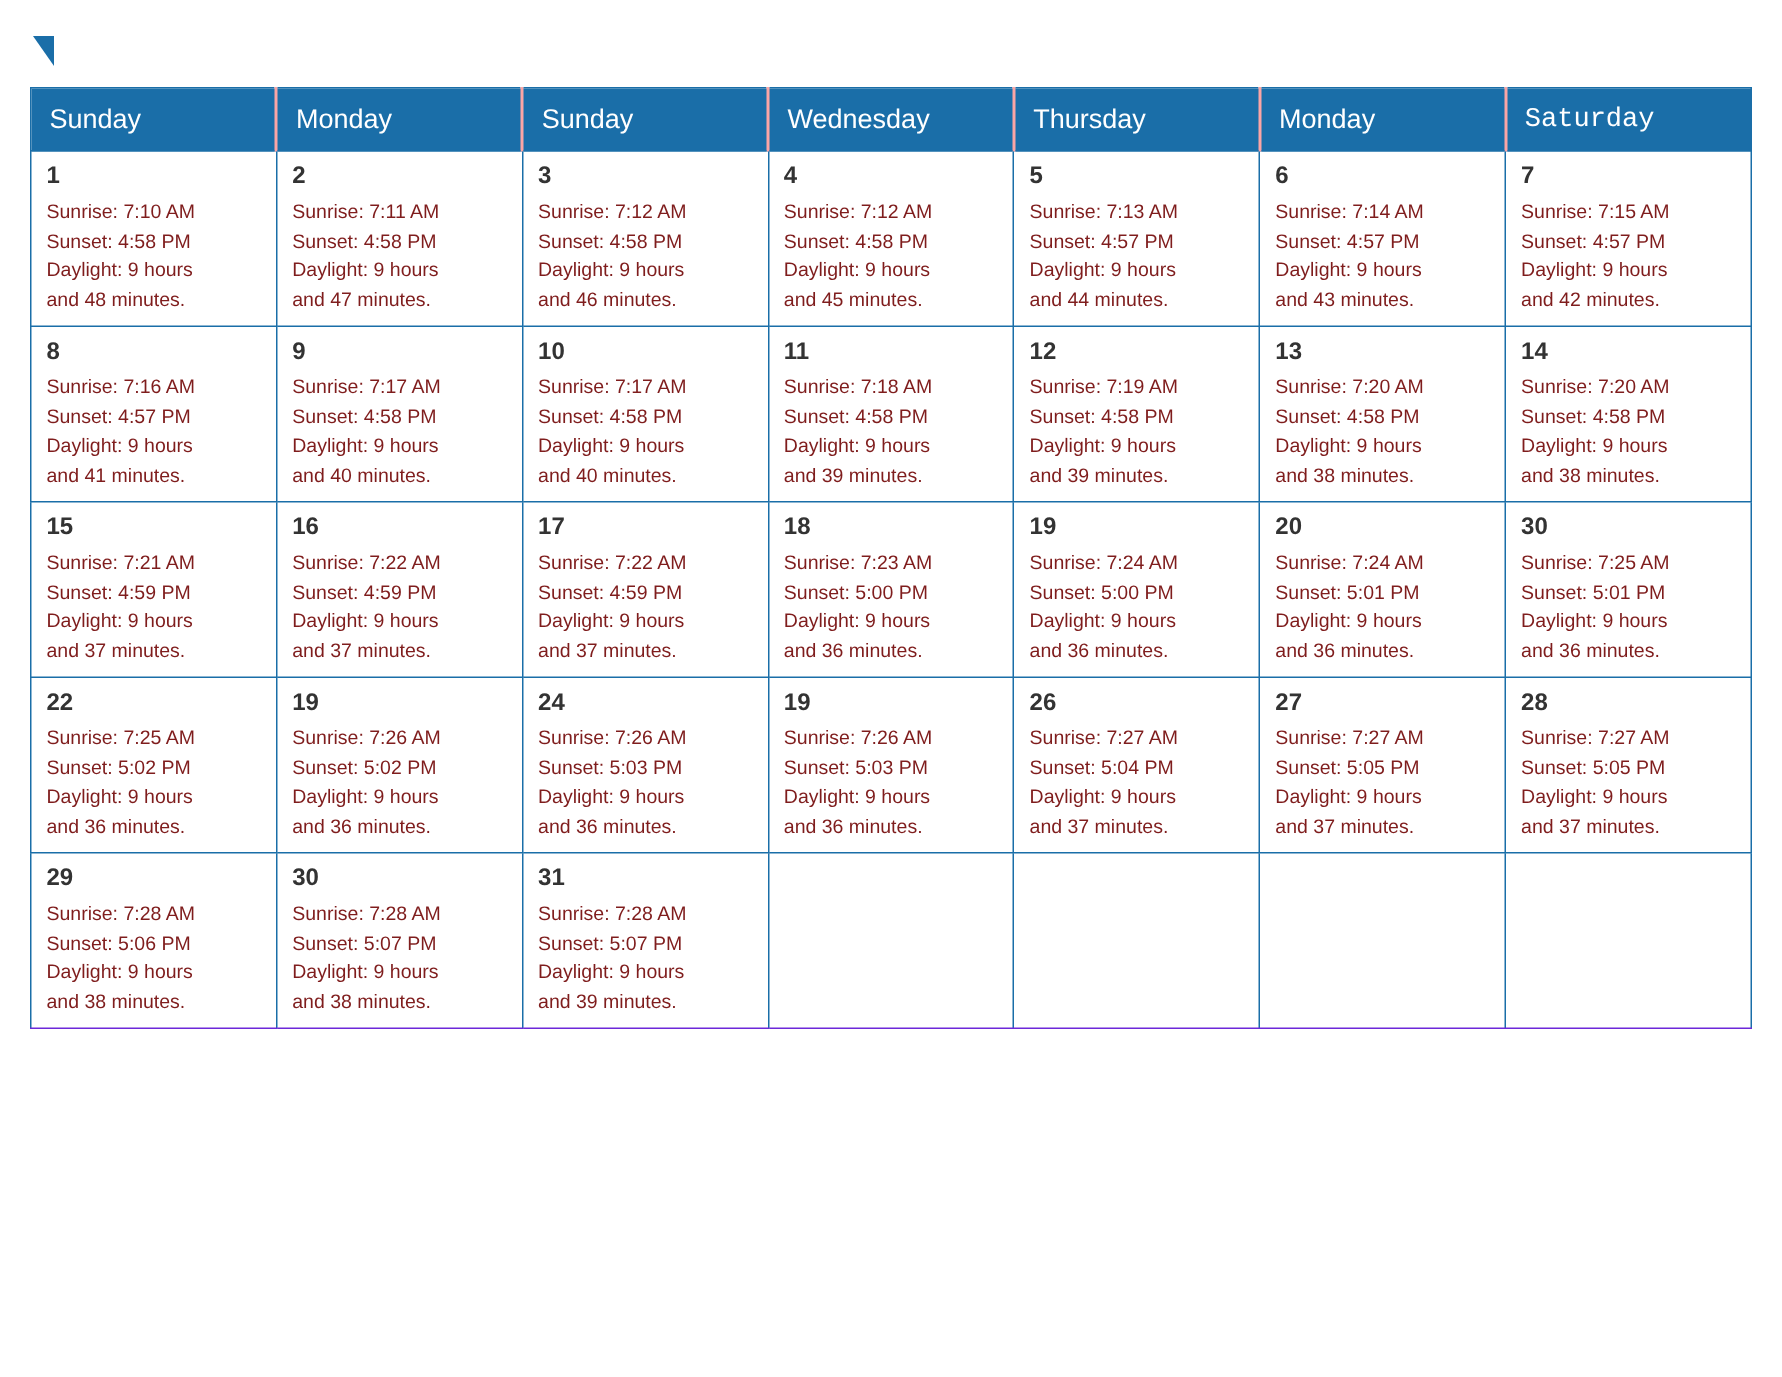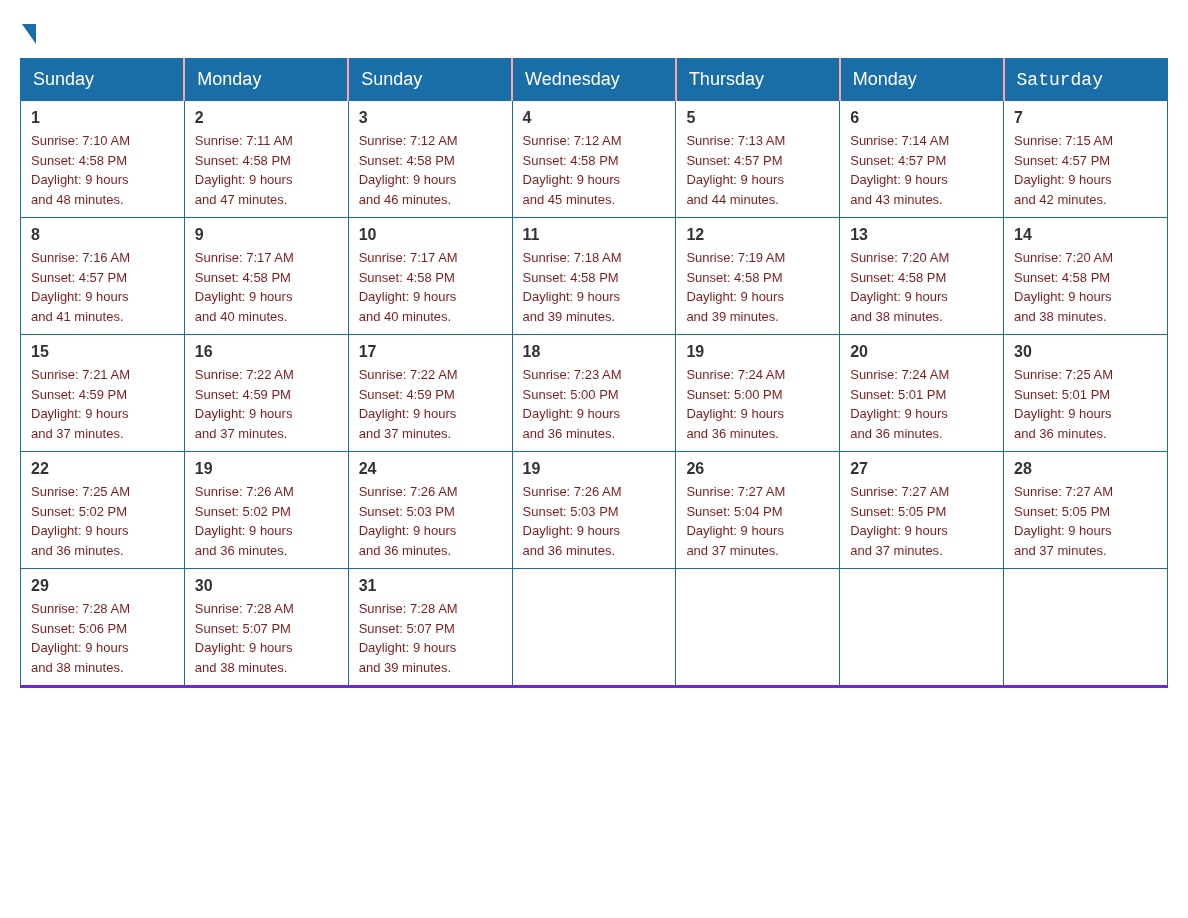--- a/index.html
+++ b/index.html
@@ -88,21 +88,21 @@
       font-weight: bold;
       display: block;
       margin-bottom: 4px;
     }
     .day-info {
       font-size: 13px;
       line-height: 1.5;
       color: #7f1d1d;
     }
     .calendar tr:last-child td {
-      border-bottom: 3px solid #6d28d9;
+      border-bottom: 1px solid #6d28d9;
     }
     .empty-cell {
       background: #fff;
     }
   </style>
 </head>
 <body>
 
 <div class="header">
   <div class="logo">

